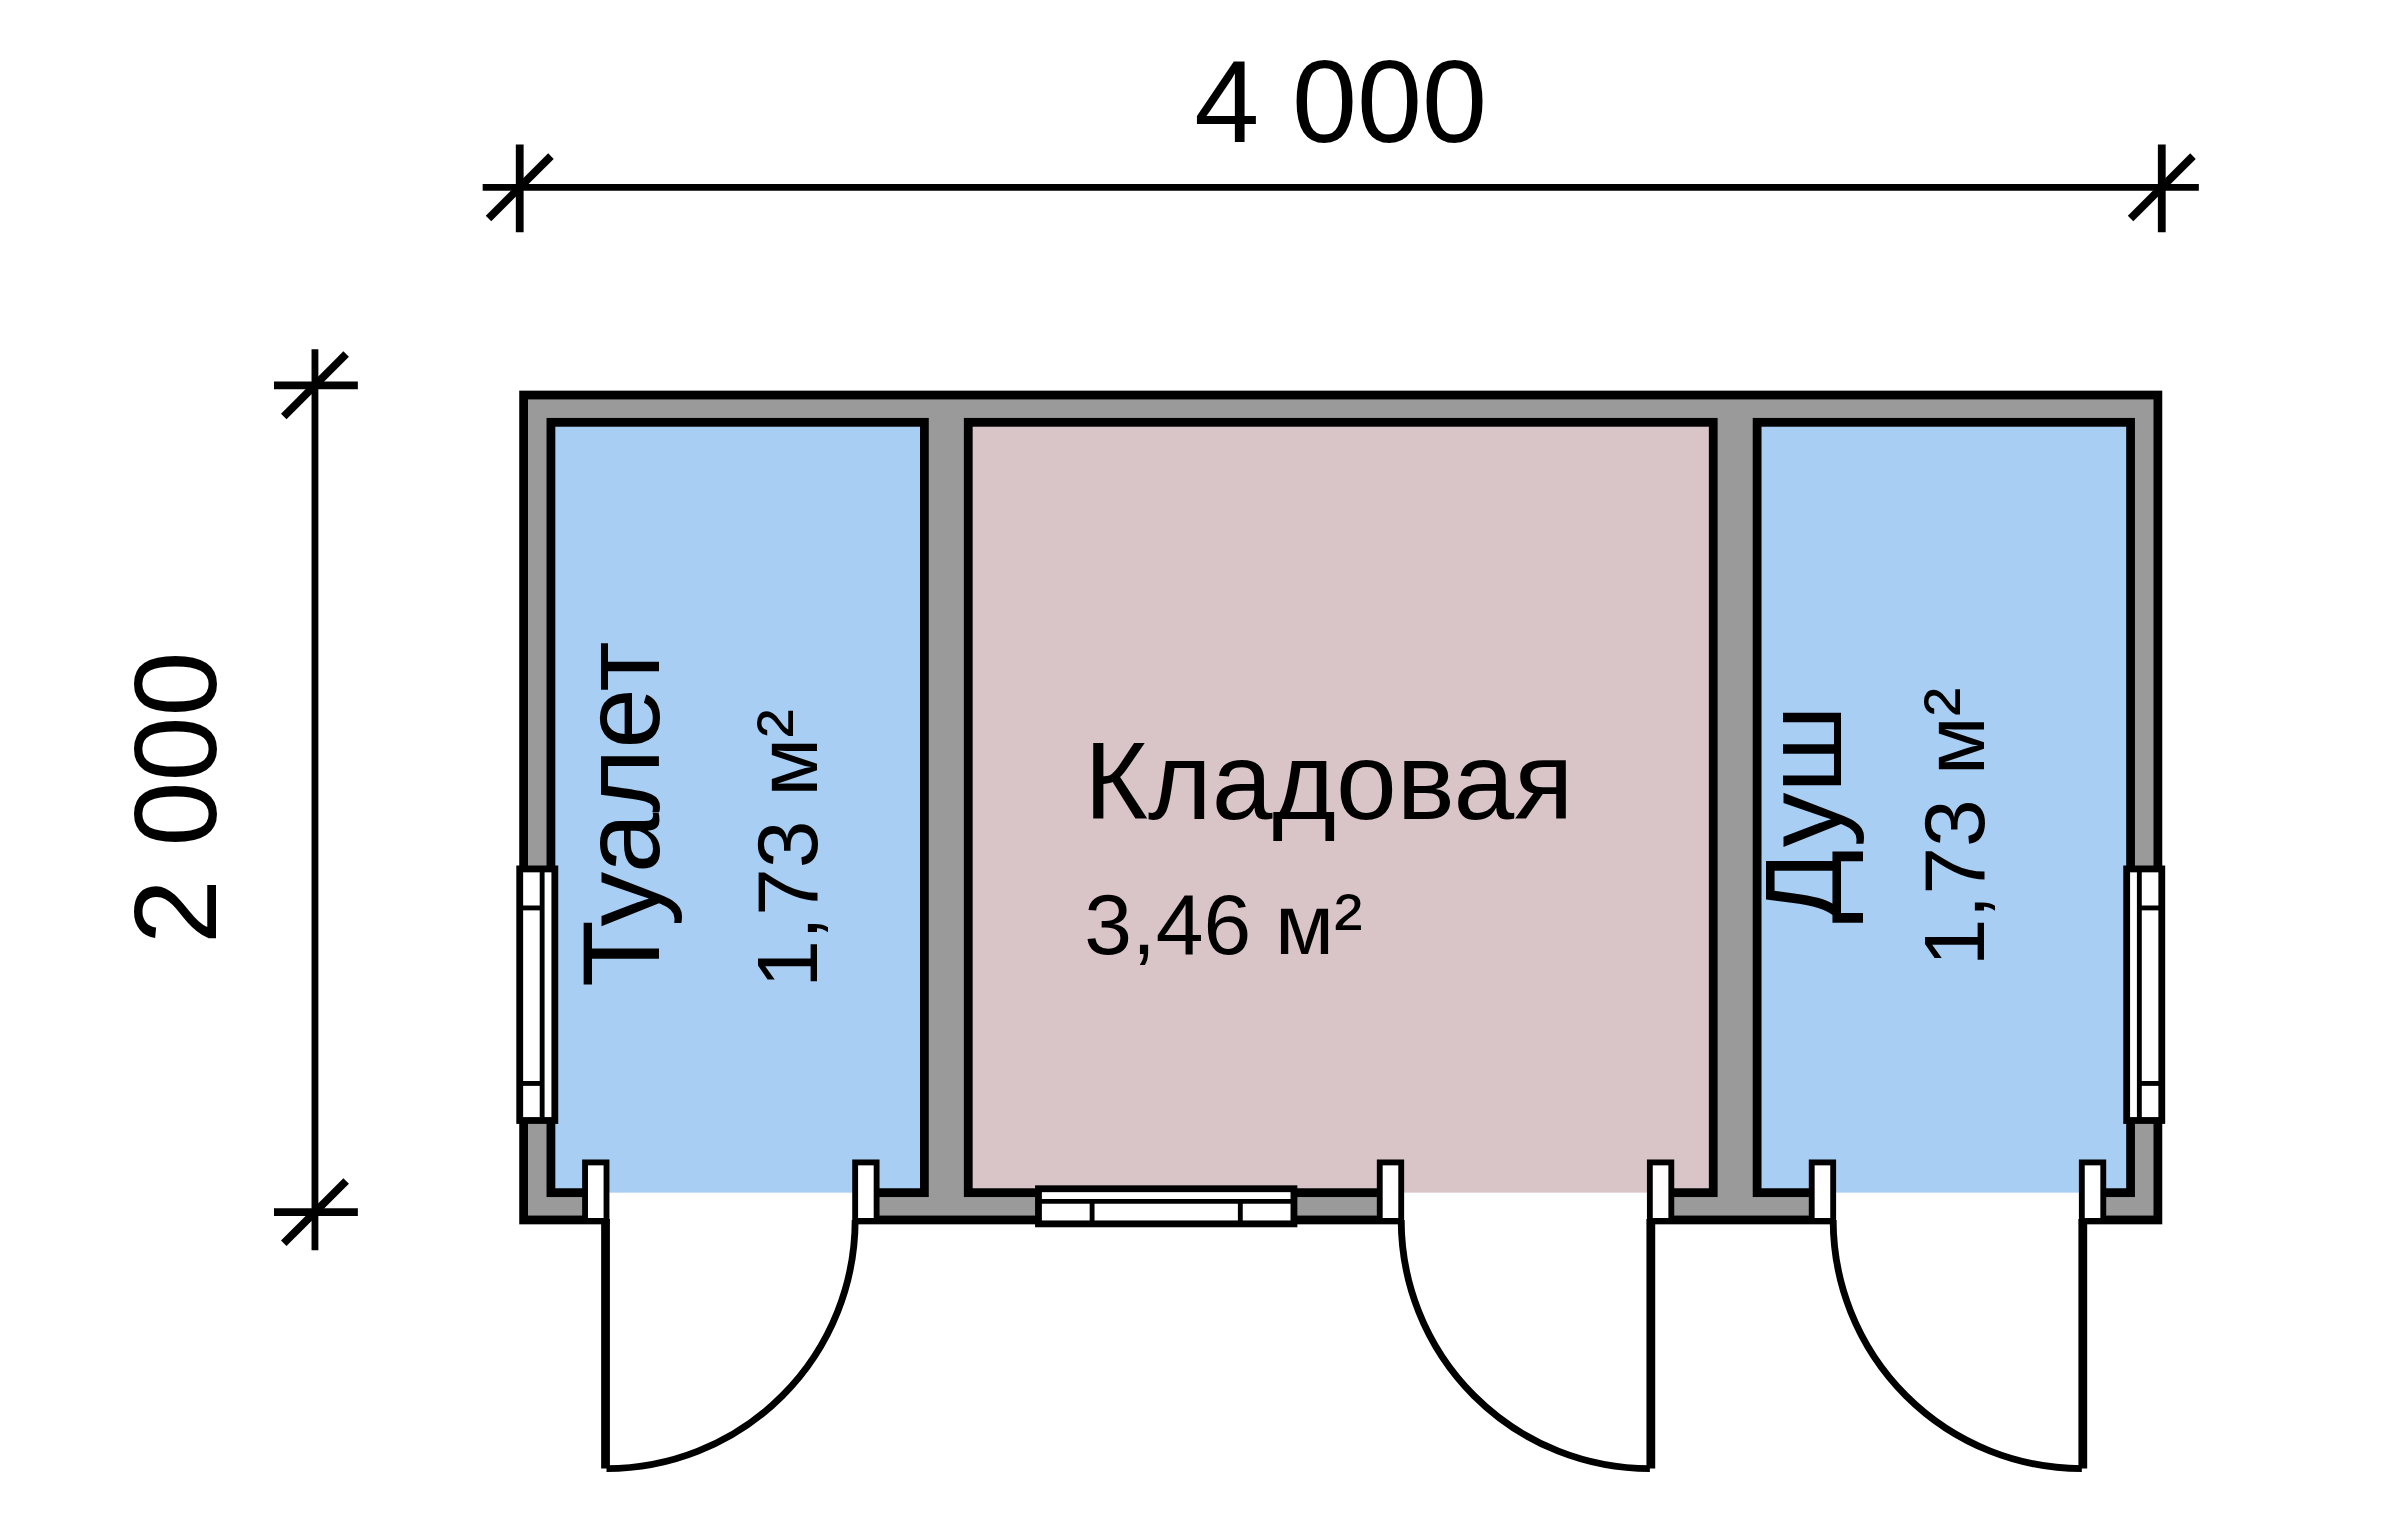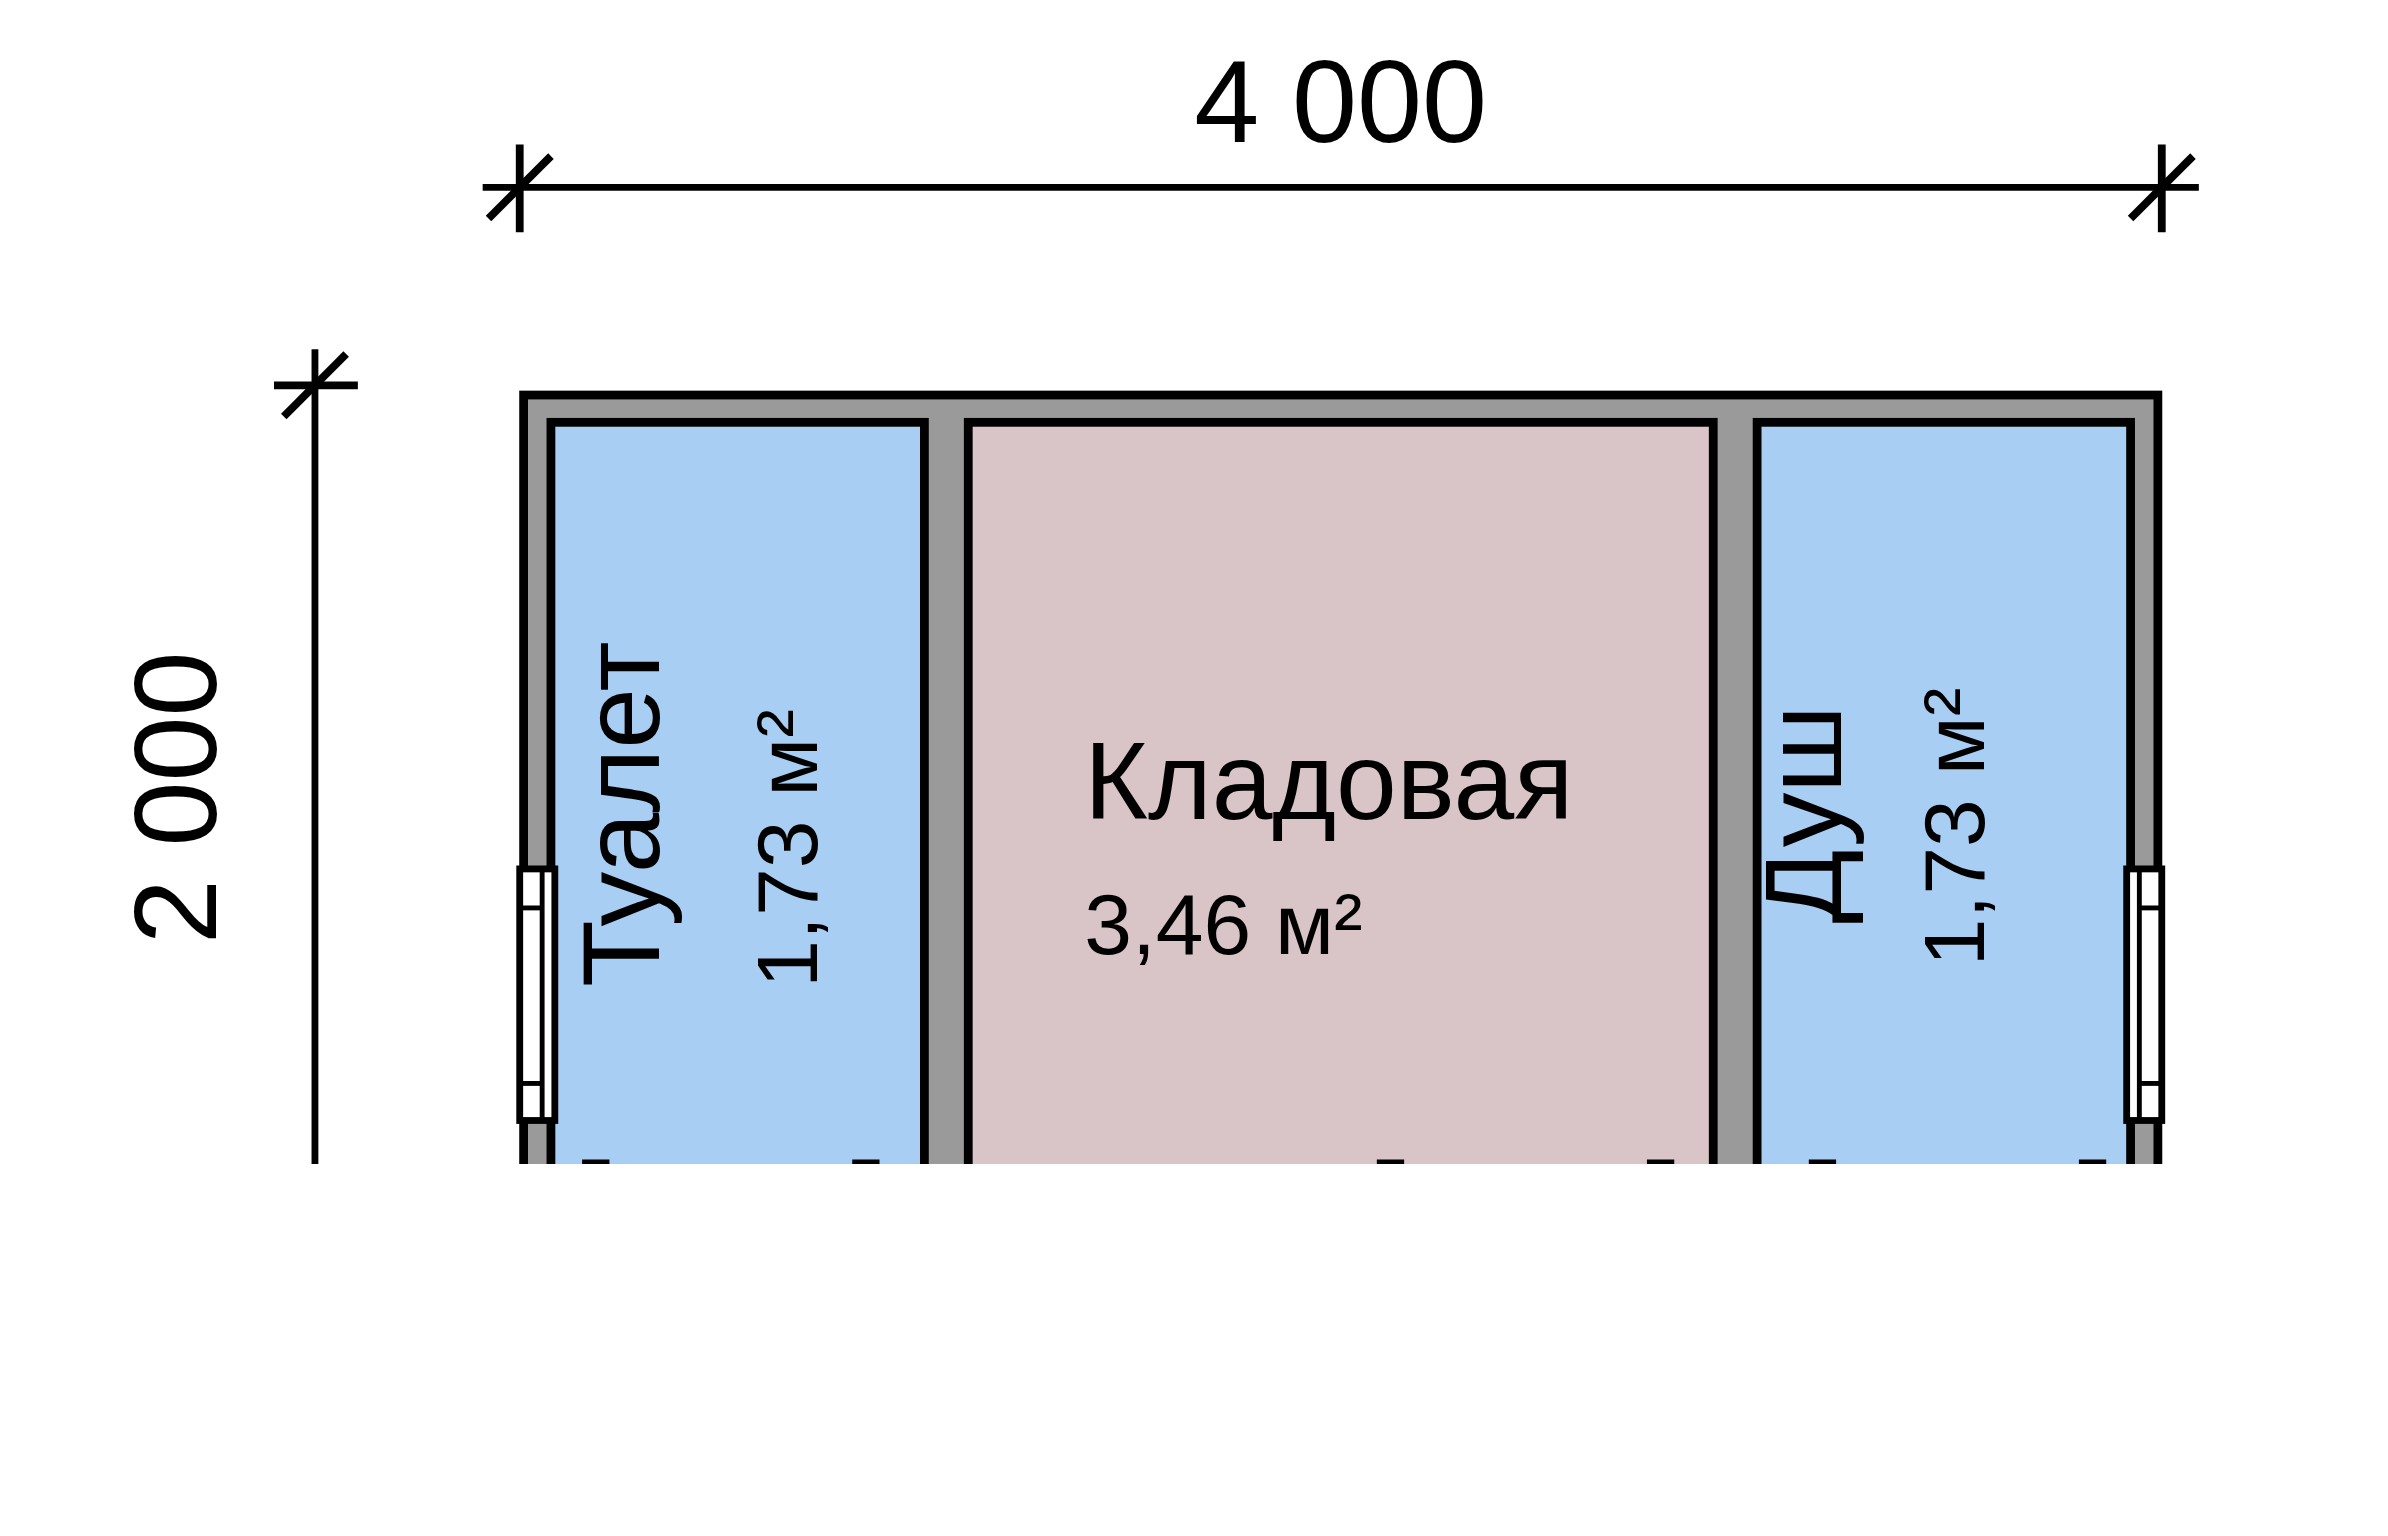--- a/index.html
+++ b/index.html
@@ -3,21 +3,21 @@
 <meta charset="utf-8">
 <style>
   html, body {
     margin: 0;
     padding: 0;
     background: #ffffff;
   }
   .stage {
     position: relative;
     width: 2388px;
-    height: 1164px;
+    height: 1536px;
     background: #ffffff;
     overflow: hidden;
   }
   svg { display: block; }
   .plan-text {
     font-family: "Liberation Sans", "DejaVu Sans", sans-serif;
     fill: #000000;
   }
   .dim-text   { font-size: 120px; }
   .room-name  { font-size: 112px; }

